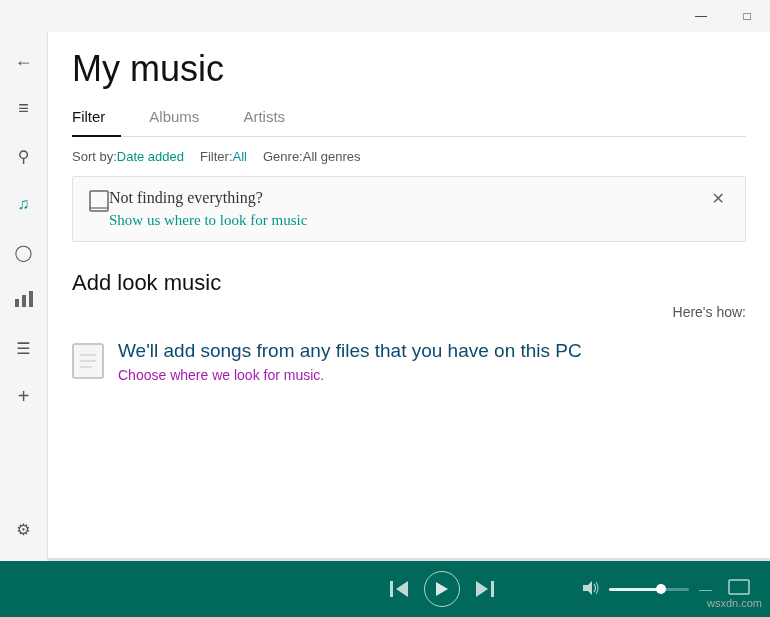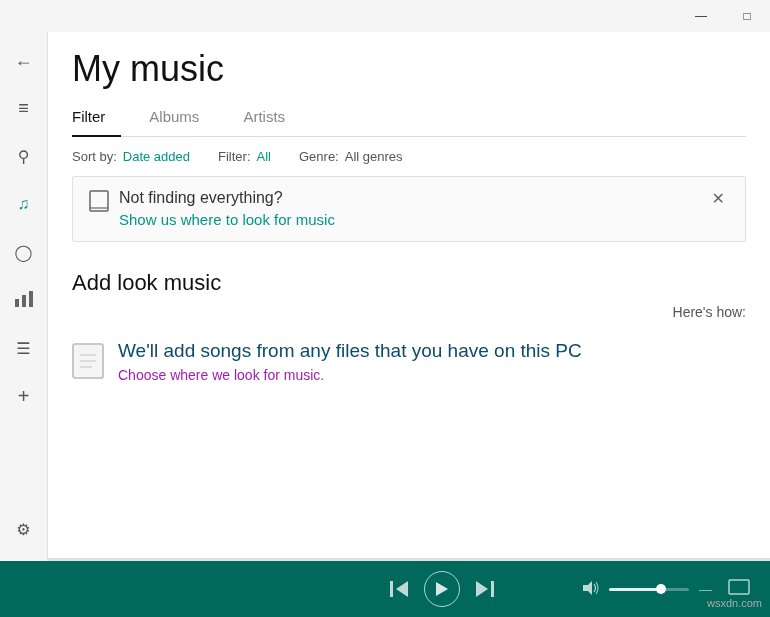--- a/index.html
+++ b/index.html
@@ -109,41 +109,40 @@
       font-weight: 500;
     }
 
     
     .filter-bar {
       padding: 12px 24px;
       font-size: 13px;
       color: #555;
       display: flex;
       align-items: center;
-      gap: 6px;
     }
     .filter-bar span.label { color: #555; }
     .filter-bar span.value { color: #009688; cursor: pointer; }
     .filter-separator { margin: 0 8px; }
 
     
     .notice-banner {
       margin: 0 24px;
       padding: 12px 16px;
       border: 1px solid #e0e0e0;
       border-radius: 2px;
       display: flex;
       align-items: flex-start;
       justify-content: space-between;
       background: #fafafa;
     }
     .notice-content {
       display: flex;
       align-items: flex-start;
-      gap: 10px;
+      font-family: Liberation Serif, serif;
     }
     .notice-icon {
       font-size: 18px;
       color: #666;
       margin-top: 1px;
       flex-shrink: 0;
     }
     .notice-title { color: #333; margin-bottom: 4px; }
     .notice-link { color: #009688; cursor: pointer; text-decoration: none; font-size: 15px; }
     .notice-close {

